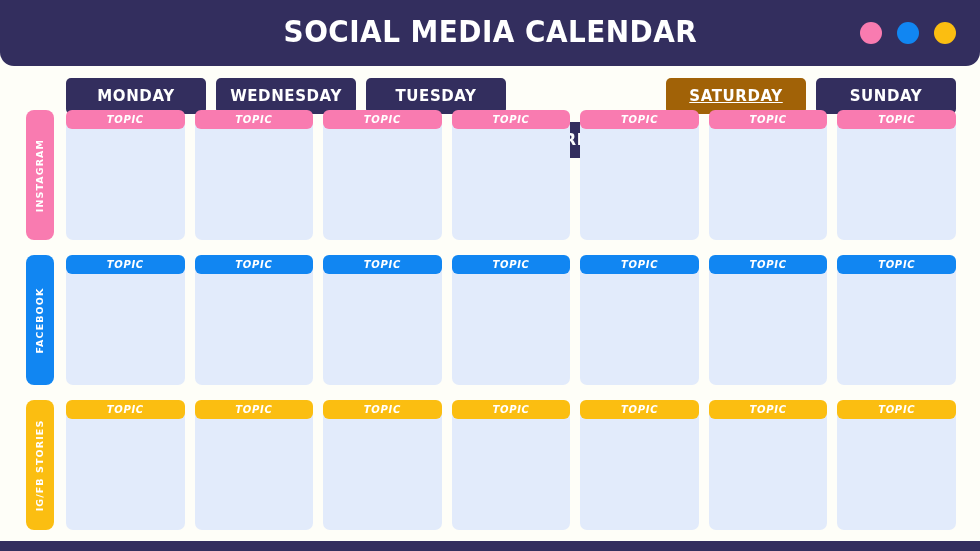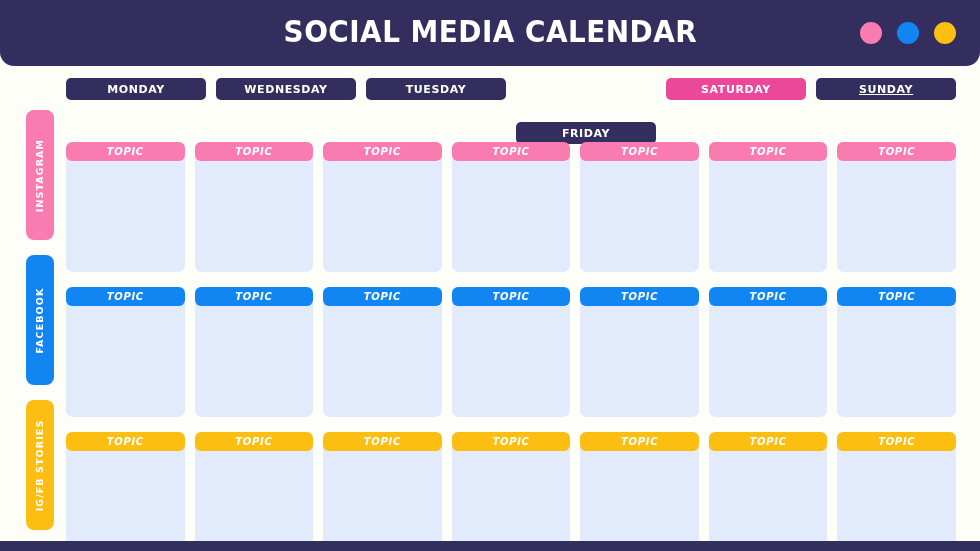--- a/index.html
+++ b/index.html
@@ -70,25 +70,25 @@
     left: 66px;
     top: 2px;
     width: 890px;
     height: 22px;
     display: flex;
     gap: 10px;
   }
 
   .day-pill {
     flex: 1 1 0;
-    height: 22px;
+    height: 36px;
     background: #332E5E;
     border-radius: 5px;
     color: #FFFFFF;
-    font-size: 11px;
+    font-size: 15px;
     font-weight: bold;
     letter-spacing: 0.6px;
     text-transform: uppercase;
     display: flex;
     align-items: center;
     justify-content: center;
     font-family: "DejaVu Sans", sans-serif;
   }
 
   
@@ -144,21 +144,20 @@
     width: 890px;
     height: 130px;
     display: flex;
     gap: 10px;
   }
 
   .cell {
     flex: 1 1 0;
     height: 130px;
     position: relative;
-    margin-top: 32px;
   }
 
   .cell-body {
     position: absolute;
     left: 0;
     top: 8px;
     width: 100%;
     height: 122px;
     background: #E2EBFB;
     border-radius: 7px;
@@ -205,22 +204,22 @@
     </div>
 </div>
 
 <div id="calendar">
 
   <div id="day-header-row">
       <div class="day-pill" style="background: rgb(51, 46, 94);">MONDAY</div>
       <div class="day-pill" style="background: rgb(51, 46, 94);">WEDNESDAY</div>
       <div class="day-pill" style="background: rgb(51, 46, 94);">TUESDAY</div>
       <div class="day-pill" style="background: rgb(51, 46, 94); margin-top: 44px;">FRIDAY</div>
-      <div class="day-pill" style="background: #ec4899;">SATURDAY</div>
-      <div class="day-pill" style="background: rgb(51, 46, 94); text-decoration: underline;">SUNDAY</div>
+      <div class="day-pill" style="background: #a16207; text-decoration: underline;">SATURDAY</div>
+      <div class="day-pill" style="background: rgb(51, 46, 94);">SUNDAY</div>
     </div>
 
   <div id="rows-area">
       <div class="cal-row row-0">
         <div class="row-label" style="background: rgb(249, 123, 176);">
           <span class="row-label-text">INSTAGRAM</span>
         </div>
         <div class="row-cells">
           <div class="cell">
             <div class="cell-body" style="background: rgb(226, 235, 251);"></div>

